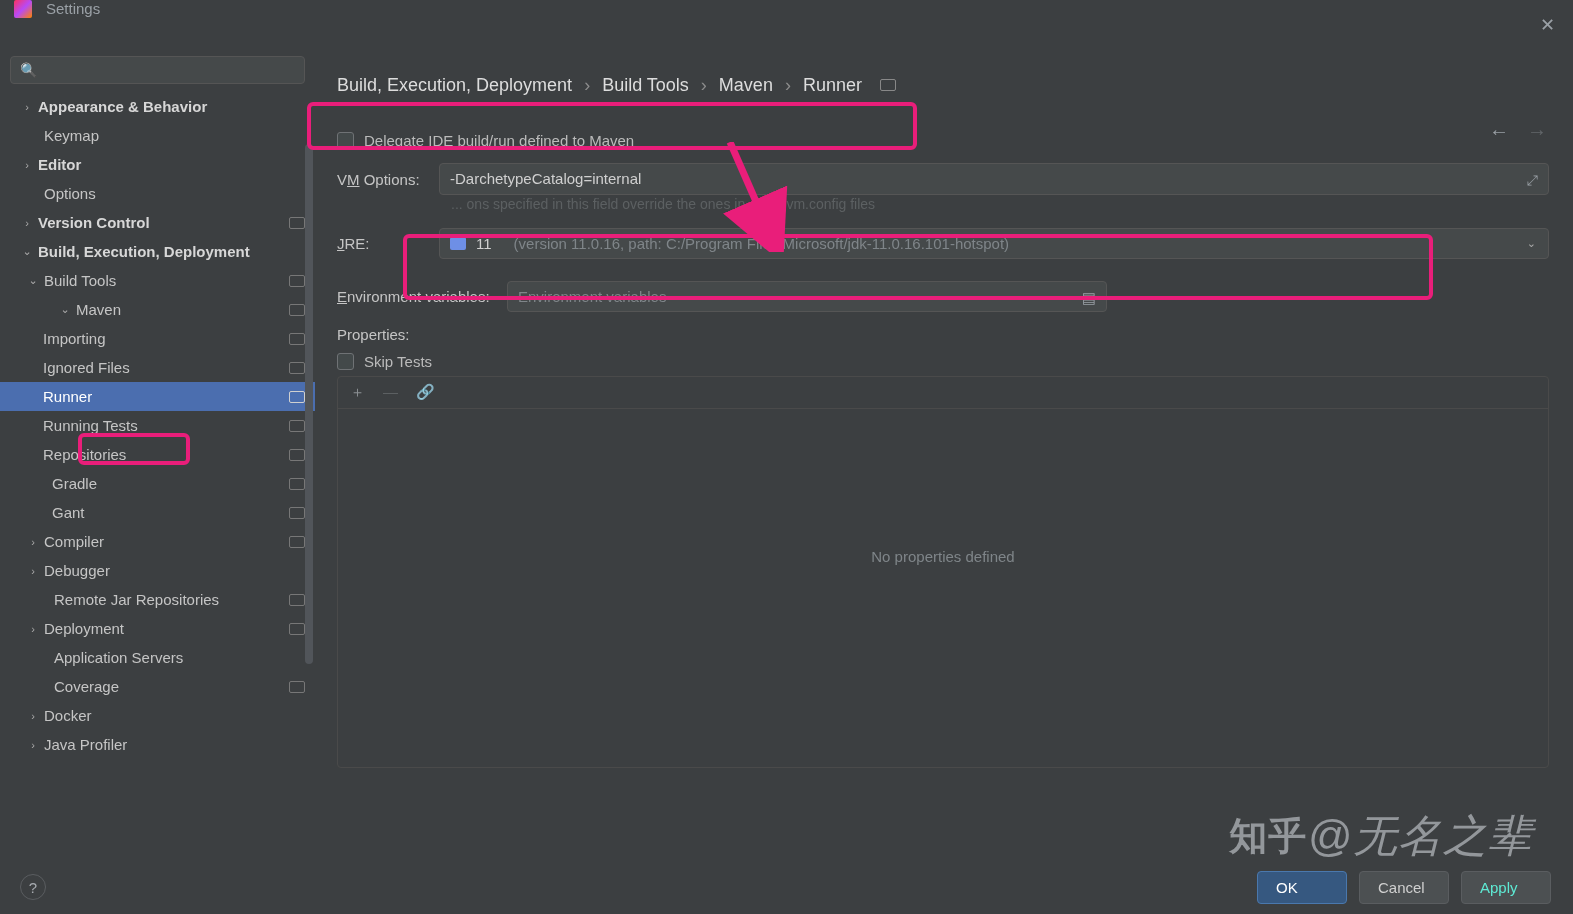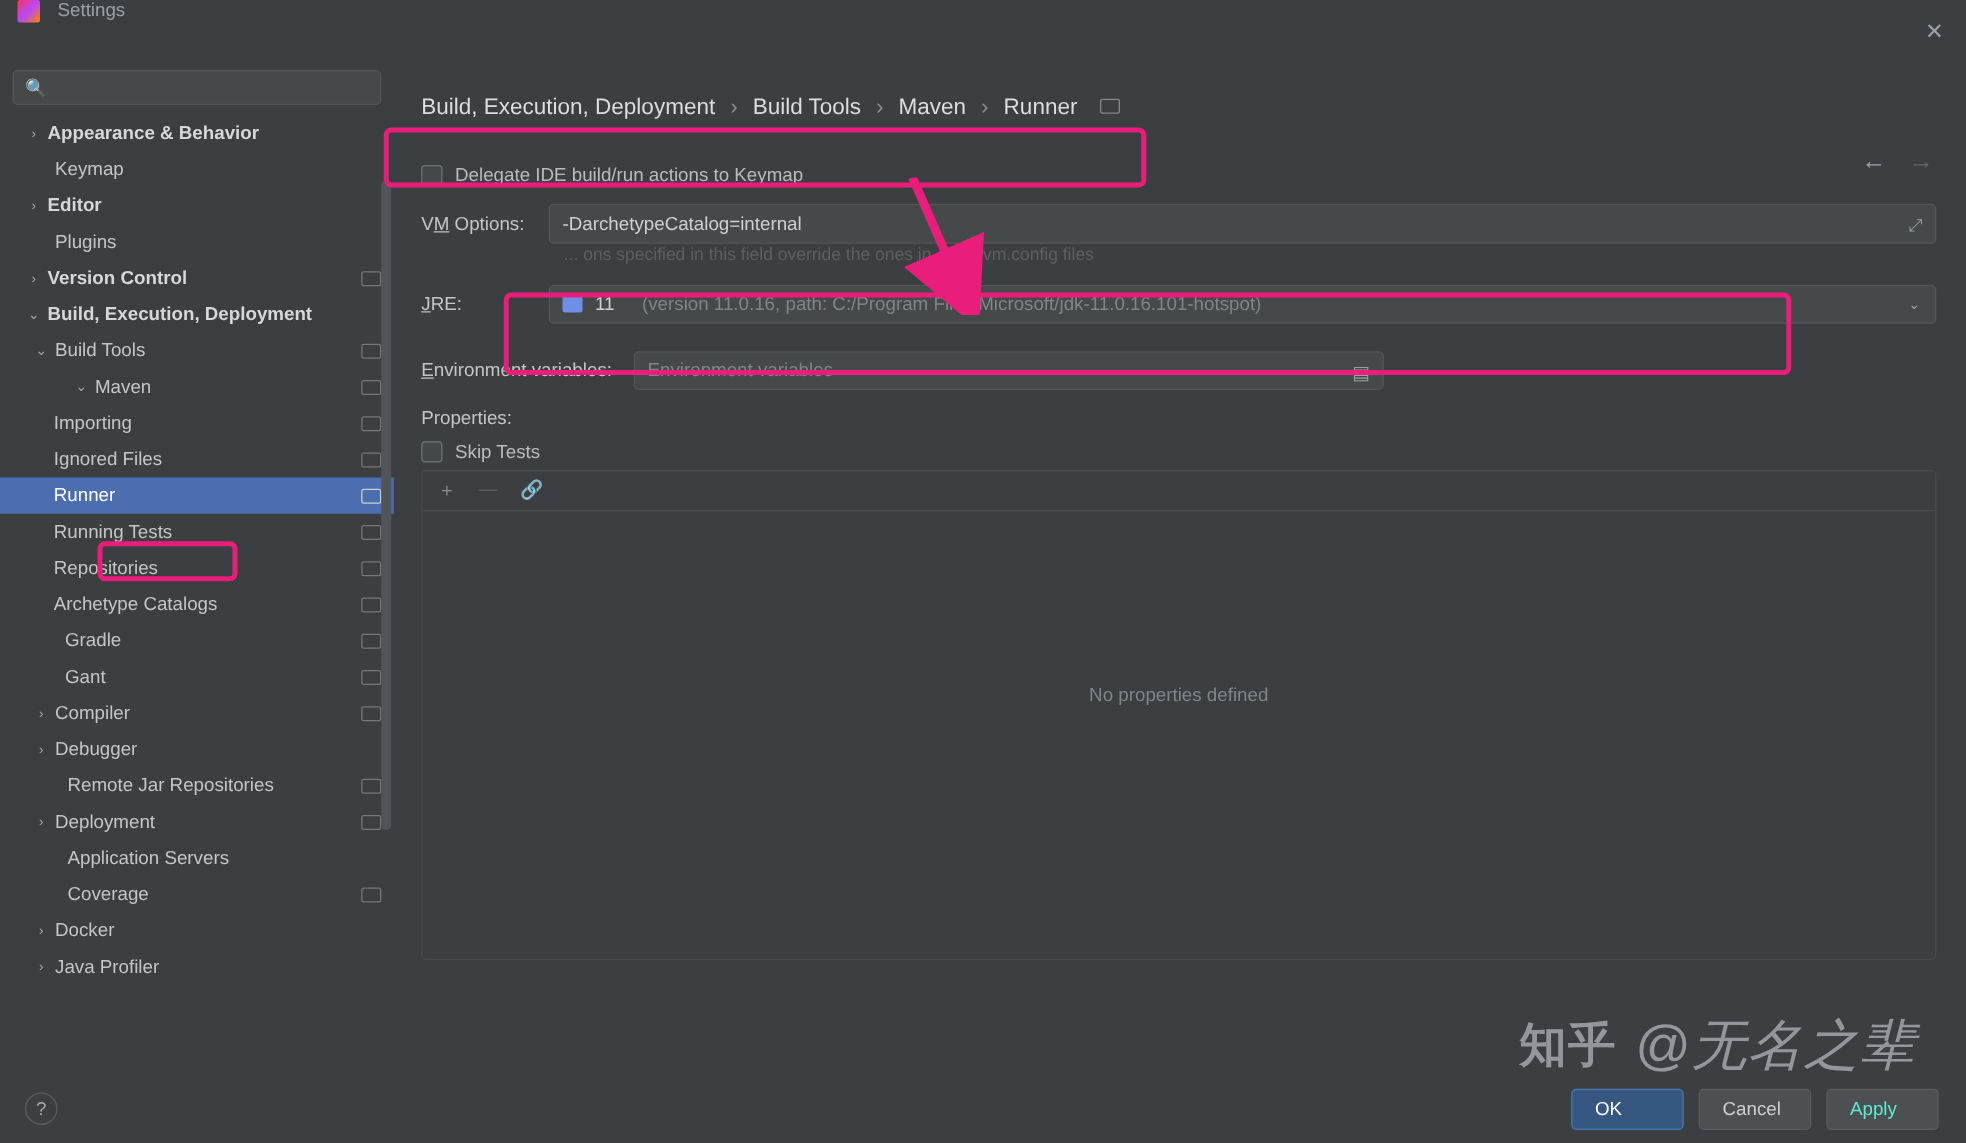--- a/index.html
+++ b/index.html
@@ -53,21 +53,21 @@
 .props-lbl{color:#c5c5c5;margin:6px 0 10px 0}
 .props-box{border:1px solid #4a4a4a;border-radius:4px;height:392px;background:#3c3f41;position:relative}
 .props-tools{display:flex;gap:18px;padding:6px 12px;border-bottom:1px solid #4a4a4a;color:#8b8f93}
 .props-tools .dis{color:#5c6062}
 .props-empty{position:absolute;left:50%;top:46%;transform:translate(-50%,-50%);color:#7f8589}
 .footer{position:absolute;left:0;bottom:0;width:100%;height:54px;display:flex;align-items:center;justify-content:flex-end;padding:0 22px;gap:12px}
 .help{position:absolute;left:20px;bottom:14px;width:26px;height:26px;border:1px solid #5a5d60;border-radius:50%;display:flex;align-items:center;justify-content:center;color:#a7abb0}
 .btn{min-width:90px;padding:7px 18px;background:#4c5052;border:1px solid #5a5d60;border-radius:4px;color:#d0d0d0;text-align:left}
 .btn.primary{background:#365880;border-color:#4a78ad;color:#fff}
 .btn.dis{color:#5eead4}
-.watermark{position:absolute;right:40px;bottom:48px;color:#c9cdd2;opacity:.62;font-size:44px;font-weight:500;font-style:italic;letter-spacing:1px;pointer-events:none;display:flex;align-items:center;gap:14px}
+.watermark{position:absolute;right:40px;bottom:48px;color:#c9cdd2;opacity:.62;font-size:44px;font-weight:500;font-style:italic;letter-spacing:1px;pointer-events:none;display:flex;align-items:center;}
 .watermark .zh{font-style:normal;font-weight:700;font-size:38px}
 </style>
 </head>
 <body>
 
 <div class="titlebar">
   <div class="logo"></div>
   <div class="title">Settings</div>
   <div class="close-x">✕</div>
 </div>
@@ -86,21 +86,21 @@
       <div class="row d1">
           <span class="chev"></span>
           <span class="lbl">Keymap</span>
         </div>
       <div class="row bold d0">
           <span class="chev">›</span>
           <span class="lbl">Editor</span>
         </div>
       <div class="row d1">
           <span class="chev"></span>
-          <span class="lbl">Plugins</span>
+          <span class="lbl">Options</span>
         </div>
       <div class="row bold d0">
           <span class="chev">›</span>
           <span class="lbl">Version Control</span>
           <span class="badge"></span>
         </div>
       <div class="row bold d0">
           <span class="chev">⌄</span>
           <span class="lbl">Build, Execution, Deployment</span>
         </div>
@@ -125,24 +125,20 @@
       <div class="row d4 sel">
           <span class="lbl">Runner</span>
           <span class="badge"></span>
         </div>
       <div class="row d4">
           <span class="lbl">Running Tests</span>
           <span class="badge"></span>
         </div>
       <div class="row d4">
           <span class="lbl">Repositories</span>
-          <span class="badge"></span>
-        </div>
-      <div class="row d4">
-          <span class="lbl">Archetype Catalogs</span>
           <span class="badge"></span>
         </div>
       <div class="row d3">
           <span class="lbl">Gradle</span>
           <span class="badge"></span>
         </div>
       <div class="row d3">
           <span class="lbl">Gant</span>
           <span class="badge"></span>
         </div>
@@ -196,21 +192,21 @@
       <span class="mono"></span>
     </div>
     <div class="nav-arrows">
       <span>←</span>
       <span style="opacity:.4">→</span>
     </div>
 
     <div class="form">
       <div class="frow">
         <div class="cb"></div>
-        <span>Delegate IDE build/run actions to Keymap</span>
+        <span>Delegate IDE build/run defined to Maven</span>
       </div>
 
       <div class="frow">
         <div class="flab"><span>V</span><span class="u">M</span><span> Options:</span></div>
         <div class="txtinput">
           <span>-DarchetypeCatalog=internal</span>
           <span class="expand">⤢</span>
         </div>
       </div>
       <div style="padding-left:110px;margin:-8px 0 10px 0"><span class="helptxt">... ons specified in this field override the ones in .mvn/jvm.config files</span></div>

